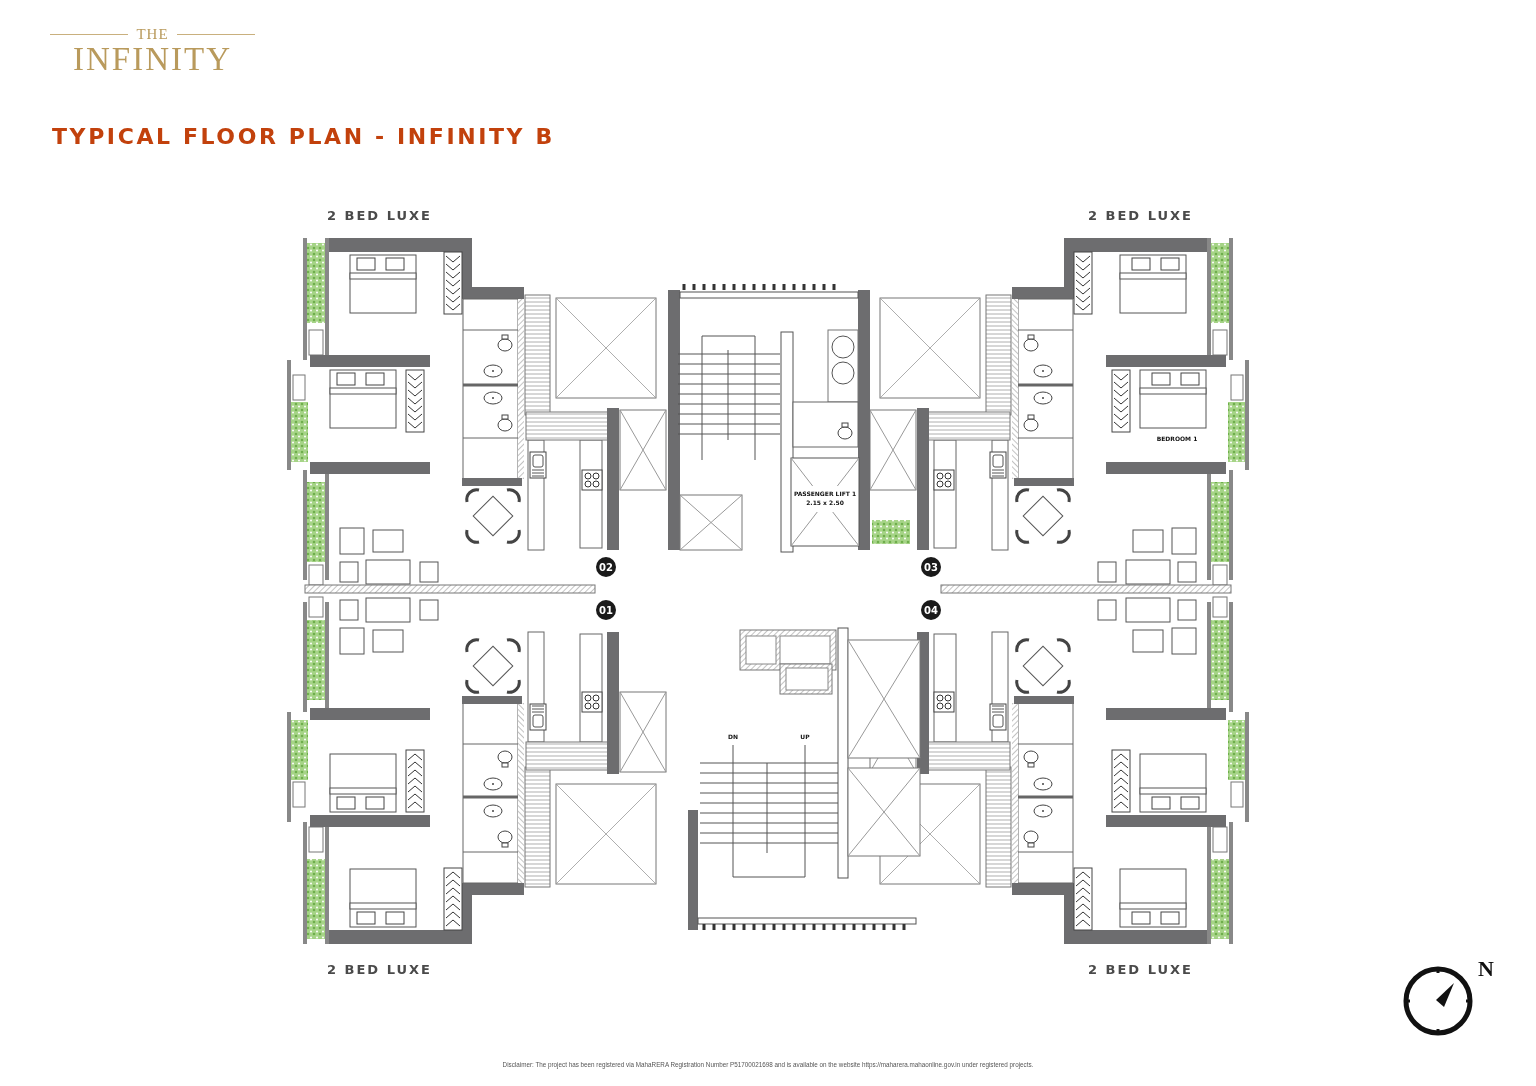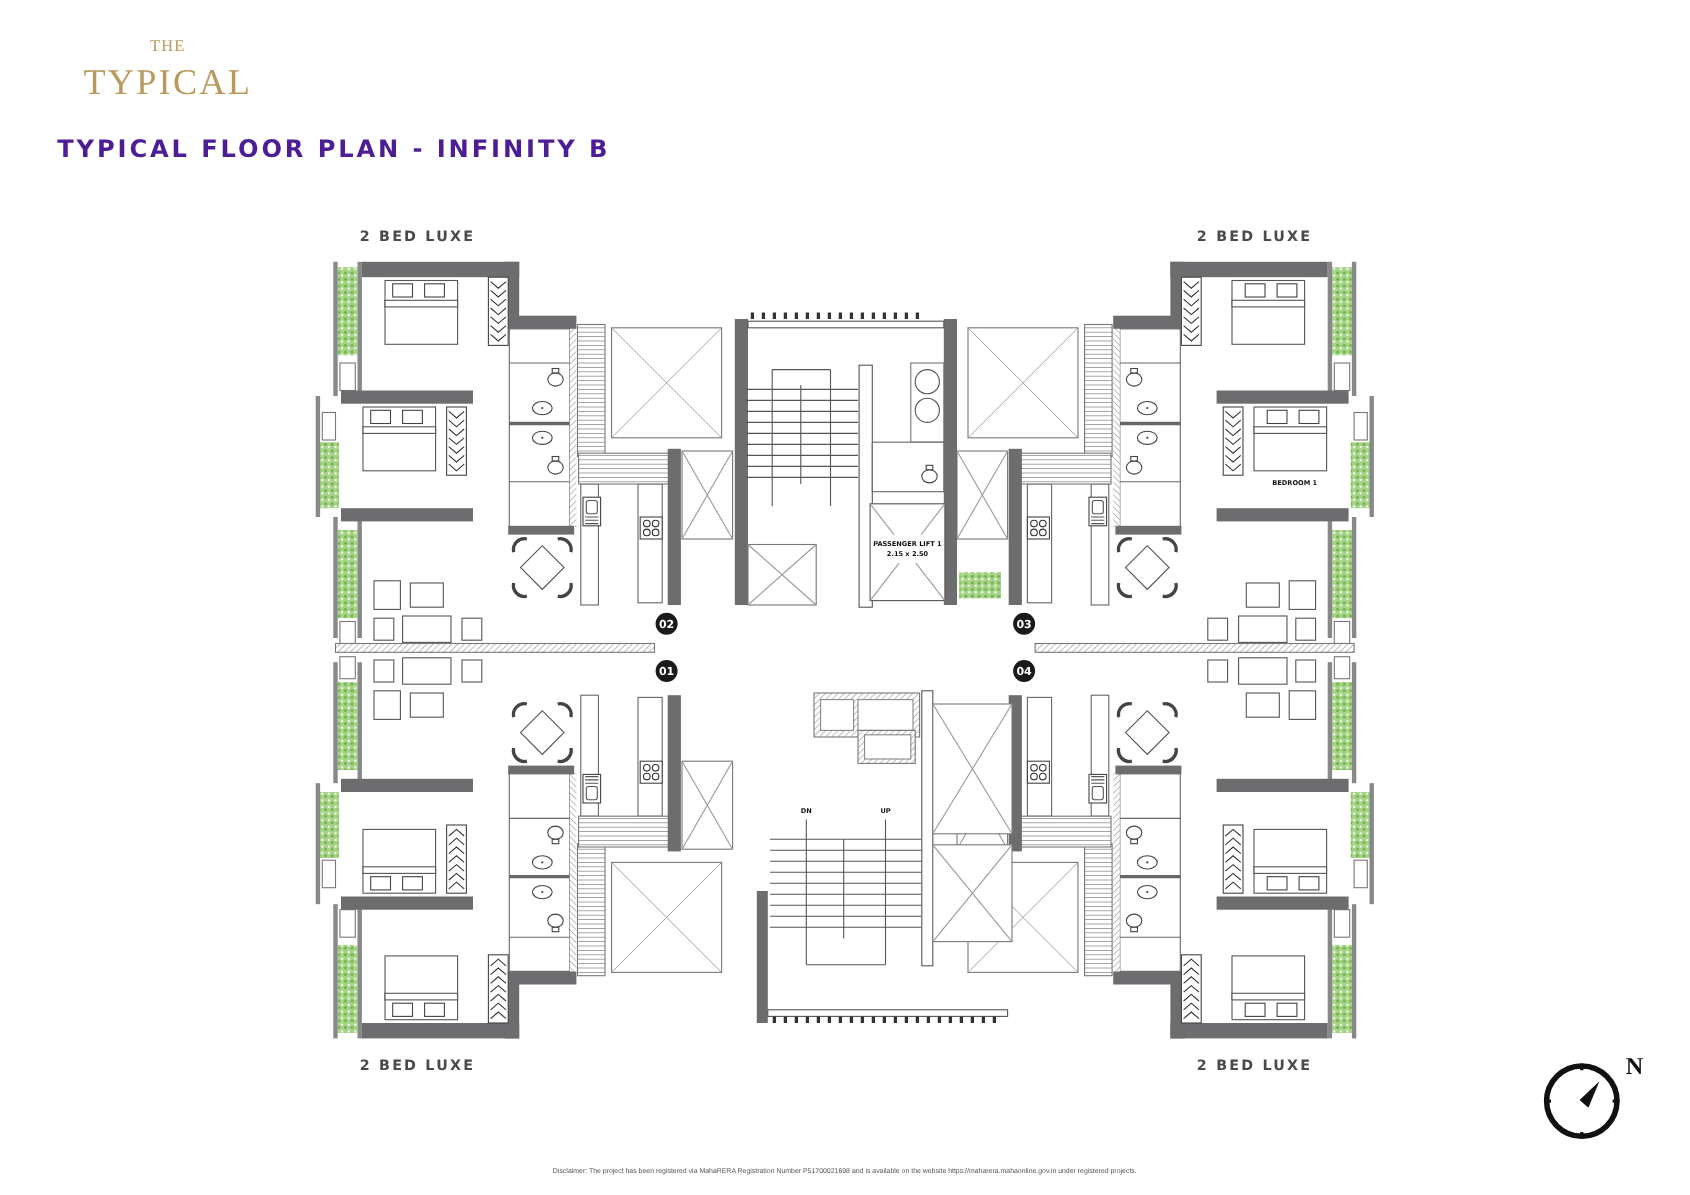--- a/index.html
+++ b/index.html
@@ -1,39 +1,39 @@
 <!DOCTYPE html>
 <html><head>
 <meta charset="utf-8">
 <style>
   html, body { margin: 0; padding: 0; background: #ffffff; }
   body { width: 1536px; height: 1086px; position: relative; overflow: hidden; font-family: "Liberation Sans", sans-serif; }
   .logo { position: absolute; left: 50px; top: 26px; width: 205px; text-align: center; color: #b99a5c; }
-  .logo-the { display: flex; align-items: center; justify-content: center; gap: 8px; font-family: "Liberation Serif", serif; font-size: 15px; letter-spacing: 1px; line-height: 16px; flex-direction: column; }
+  .logo-the { display: flex; align-items: center; justify-content: center; gap: 8px; font-family: "Liberation Serif", serif; font-size: 15px; letter-spacing: 1px; line-height: 16px; }
   .logo-the .rule { flex: 1; height: 1px; background: #c9b07e; }
   .logo-name { font-family: "Liberation Serif", serif; font-size: 33px; letter-spacing: 2px; line-height: 34px; margin-top: 0px; }
-  .page-title { position: absolute; left: 52px; top: 124px; font-family: "DejaVu Sans", sans-serif; font-weight: bold; font-size: 22px; letter-spacing: 2.6px; color: #4c1d95; }
+  .page-title { position: absolute; left: 52px; top: 124px; font-family: "DejaVu Sans", sans-serif; font-weight: bold; font-size: 22px; letter-spacing: 2.6px; color: #c2410c; }
   .unit-label { position: absolute; font-family: "DejaVu Sans", sans-serif; font-weight: bold; font-size: 13px; letter-spacing: 2px; color: #4a4a4a; }
   .plan { position: absolute; left: 0; top: 0; }
   .compass { position: absolute; left: 1400px; top: 958px; }
   .compass-n { position: absolute; left: 1478px; top: 956px; font-family: "Liberation Serif", serif; font-weight: bold; font-size: 22px; color: #111; }
   .disclaimer { position: absolute; left: 0; width: 1536px; top: 1061px; text-align: center; font-size: 6.3px; color: #555; }
   .tag { font-family: "DejaVu Sans", sans-serif; font-size: 6px; font-weight: bold; fill: #111; }
   .marker-text { font-family: "DejaVu Sans", sans-serif; font-size: 10px; font-weight: bold; fill: #fff; }
 </style>
 </head>
 <body>
 
 <div class="logo">
   <div class="logo-the">
     <span class="rule"></span>
     <span>THE</span>
     <span class="rule"></span>
   </div>
-  <div class="logo-name">TYPICAL</div>
+  <div class="logo-name">INFINITY</div>
 </div>
 
 <div class="page-title">TYPICAL FLOOR PLAN - INFINITY B</div>
 
 <div class="unit-label" style="left:327px; top:208px;">2 BED LUXE</div>
 <div class="unit-label" style="left:1088px; top:208px;">2 BED LUXE</div>
 <div class="unit-label" style="left:327px; top:962px;">2 BED LUXE</div>
 <div class="unit-label" style="left:1088px; top:962px;">2 BED LUXE</div>
 
 <svg class="plan" width="1536" height="1086" viewBox="0 0 1536 1086">

